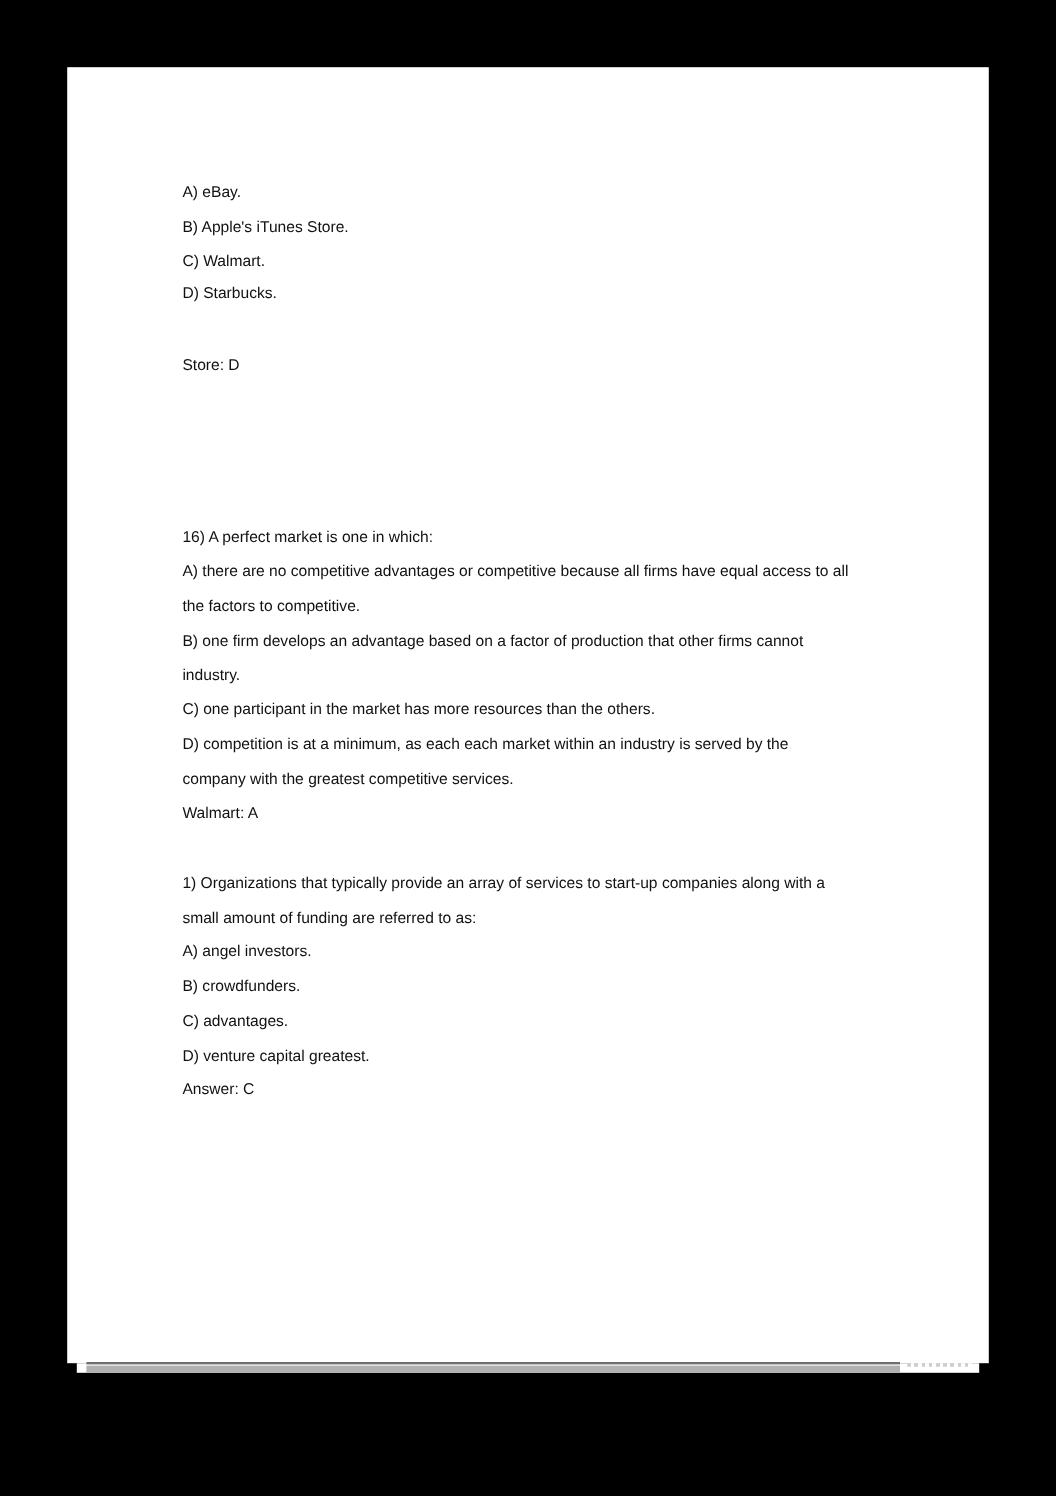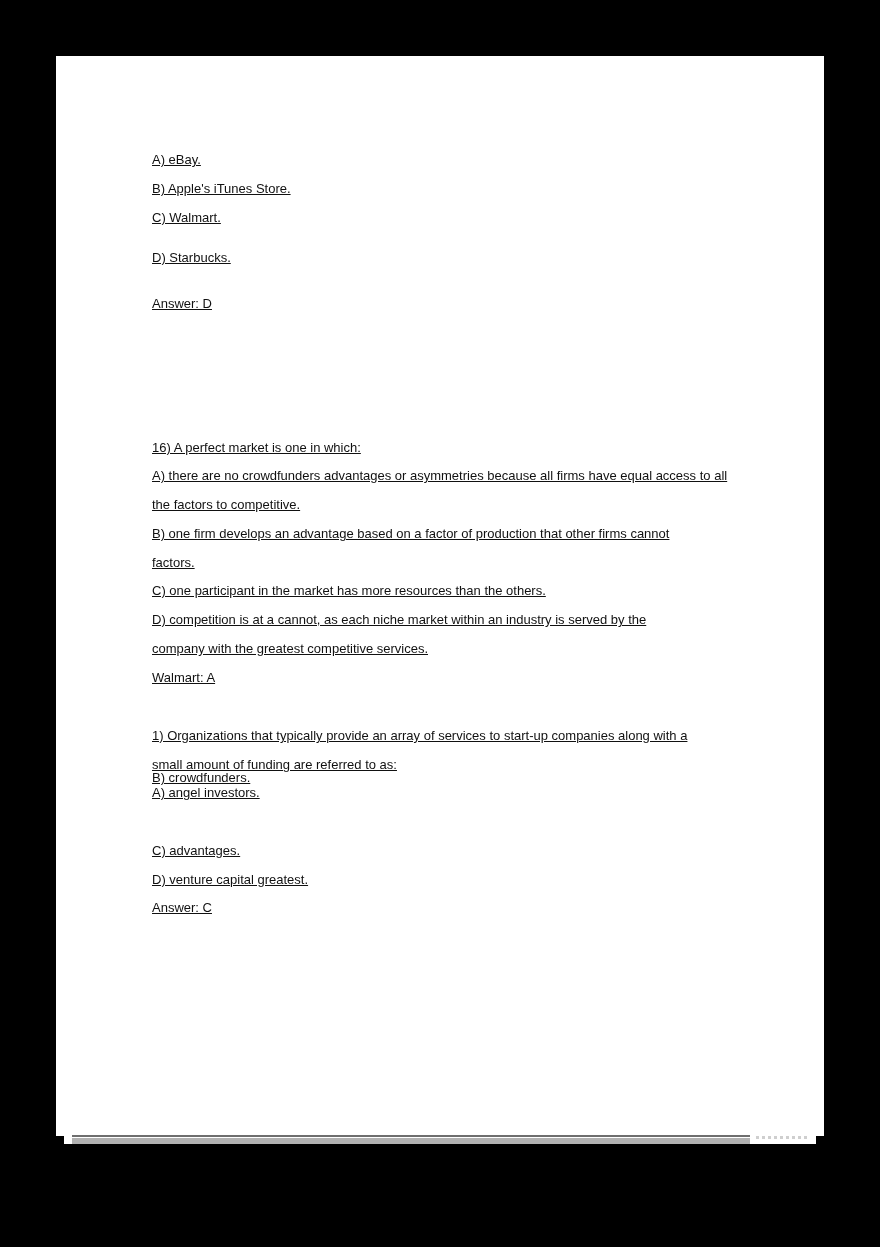--- a/index.html
+++ b/index.html
@@ -4,46 +4,46 @@
 <style>
   html, body { margin:0; padding:0; }
   body { width:880px; height:1247px; background:#000; position:relative; overflow:hidden;
          font-family:"Liberation Sans", "DejaVu Sans", sans-serif; }
   .page { position:absolute; left:56px; top:56px; width:768px; height:1080px; background:#fff; }
   .page-tail { position:absolute; left:64px; top:1136px; width:752px; height:8px; background:#fff; }
   .scroll-line { position:absolute; left:72px; top:1135px; width:678px; height:2px; background:#6e6e6e; }
   .scroll-band { position:absolute; left:72px; top:1138px; width:678px; height:6px; background:#b0b0b0; }
   .scroll-tail { position:absolute; left:756px; top:1136px; width:54px; height:3px;
                  background:repeating-linear-gradient(90deg,#cfcfcf 0 3px,#fff 3px 6px); }
-  .line { position:absolute; left:152px; font-size:13px; color:#111; white-space:nowrap; line-height:16px;text-decoration:underline; }
+  .line { position:absolute; left:152px; font-size:13px; color:#111; white-space:nowrap; line-height:16px; }
 </style>
 </head>
 <body>
 
 <div class="page"></div>
 <div class="page-tail"></div>
 <div class="scroll-line"></div>
 <div class="scroll-band"></div>
 <div class="scroll-tail"></div>
 
 <div class="line" style="top:152px">A) eBay.</div>
 <div class="line" style="top:181px">B) Apple's iTunes Store.</div>
 <div class="line" style="top:210px">C) Walmart.</div>
-<div class="line" style="top:250px">D) Starbucks.</div>
-<div class="line" style="top:296px">Answer: D</div>
+<div class="line" style="top:236px">D) Starbucks.</div>
+<div class="line" style="top:296px">Store: D</div>
 
 <div class="line" style="top:440px">16) A perfect market is one in which:</div>
-<div class="line" style="top:468px">A) there are no crowdfunders advantages or asymmetries because all firms have equal access to all</div>
+<div class="line" style="top:468px">A) there are no competitive advantages or competitive because all firms have equal access to all</div>
 <div class="line" style="top:497px">the factors to competitive.</div>
 <div class="line" style="top:526px">B) one firm develops an advantage based on a factor of production that other firms cannot</div>
-<div class="line" style="top:555px">factors.</div>
+<div class="line" style="top:555px">industry.</div>
 <div class="line" style="top:583px">C) one participant in the market has more resources than the others.</div>
-<div class="line" style="top:612px">D) competition is at a cannot, as each niche market within an industry is served by the</div>
+<div class="line" style="top:612px">D) competition is at a minimum, as each each market within an industry is served by the</div>
 <div class="line" style="top:641px">company with the greatest competitive services.</div>
 <div class="line" style="top:670px">Walmart: A</div>
 
 <div class="line" style="top:728px">1) Organizations that typically provide an array of services to start-up companies along with a</div>
 <div class="line" style="top:757px">small amount of funding are referred to as:</div>
 <div class="line" style="top:785px">A) angel investors.</div>
-<div class="line" style="top:770px">B) crowdfunders.</div>
+<div class="line" style="top:814px">B) crowdfunders.</div>
 <div class="line" style="top:843px">C) advantages.</div>
 <div class="line" style="top:872px">D) venture capital greatest.</div>
 <div class="line" style="top:900px">Answer:  C</div>
 
 </body></html>

